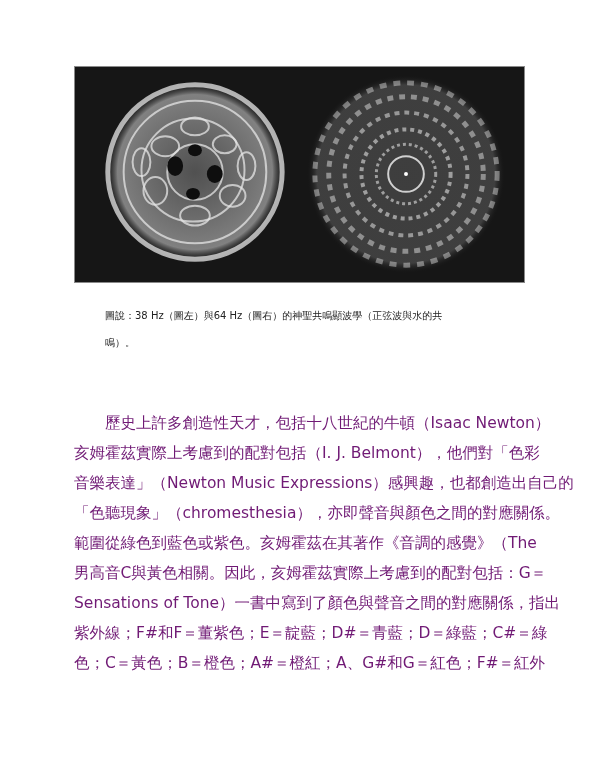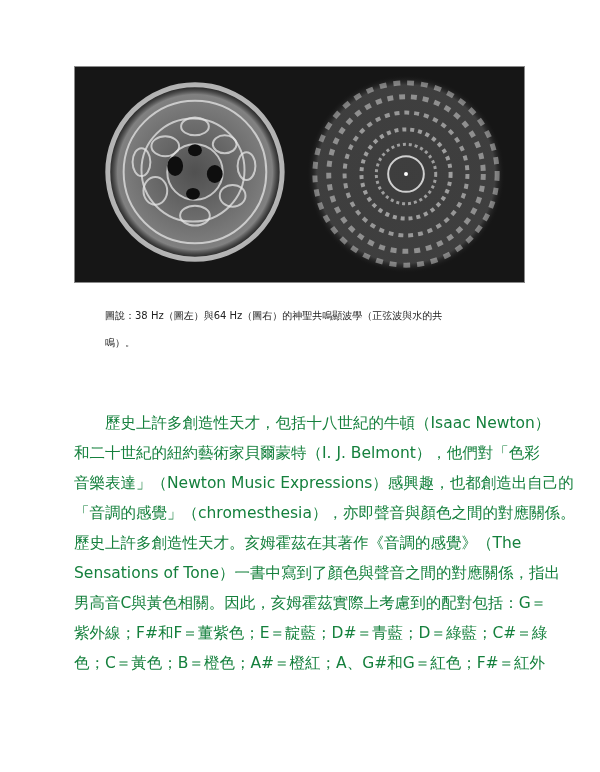--- a/index.html
+++ b/index.html
@@ -14,21 +14,21 @@
     overflow: hidden;
   }
   .figure svg { width: 100%; height: 100%; display: block; }
   .caption {
     position: absolute; left: 105px; top: 302px; width: 420px;
     font-size: 10px; line-height: 27px; color: #222;
   }
   .caption .line { white-space: nowrap; }
   .body-text {
     position: absolute; left: 74px; top: 408px; width: 455px;
-    font-size: 15.5px; line-height: 30px; color: #15803d;
+    font-size: 15.5px; line-height: 30px; color: #701a75;
   }
   .body-text .line { white-space: nowrap; }
   .indent { padding-left: 31px; }
 </style>
 </head>
 <body>
 
 <div class="figure">
   <svg viewBox="0 0 451 217">
     <defs>
@@ -83,21 +83,21 @@
   </svg>
 </div>
 
 <div class="caption">
   <div class="line">圖說：38 Hz（圖左）與64 Hz（圖右）的神聖共鳴顯波學（正弦波與水的共</div>
   <div class="line">鳴）。</div>
 </div>
 
 <div class="body-text">
   <div class="line indent">歷史上許多創造性天才，包括十八世紀的牛頓（Isaac Newton）</div>
-  <div class="line">和二十世紀的紐約藝術家貝爾蒙特（I. J. Belmont），他們對「色彩</div>
+  <div class="line">亥姆霍茲實際上考慮到的配對包括（I. J. Belmont），他們對「色彩</div>
   <div class="line">音樂表達」（Newton Music Expressions）感興趣，也都創造出自己的</div>
-  <div class="line">「音調的感覺」（chromesthesia），亦即聲音與顏色之間的對應關係。</div>
-  <div class="line">歷史上許多創造性天才。亥姆霍茲在其著作《音調的感覺》（The</div>
+  <div class="line">「色聽現象」（chromesthesia），亦即聲音與顏色之間的對應關係。</div>
+  <div class="line">範圍從綠色到藍色或紫色。亥姆霍茲在其著作《音調的感覺》（The</div>
+  <div class="line">男高音C與黃色相關。因此，亥姆霍茲實際上考慮到的配對包括：G＝</div>
   <div class="line">Sensations of Tone）一書中寫到了顏色與聲音之間的對應關係，指出</div>
-  <div class="line">男高音C與黃色相關。因此，亥姆霍茲實際上考慮到的配對包括：G＝</div>
   <div class="line">紫外線；F#和F＝董紫色；E＝靛藍；D#＝青藍；D＝綠藍；C#＝綠</div>
   <div class="line">色；C＝黃色；B＝橙色；A#＝橙紅；A、G#和G＝紅色；F#＝紅外</div>
 </div>
 
 </body></html>

